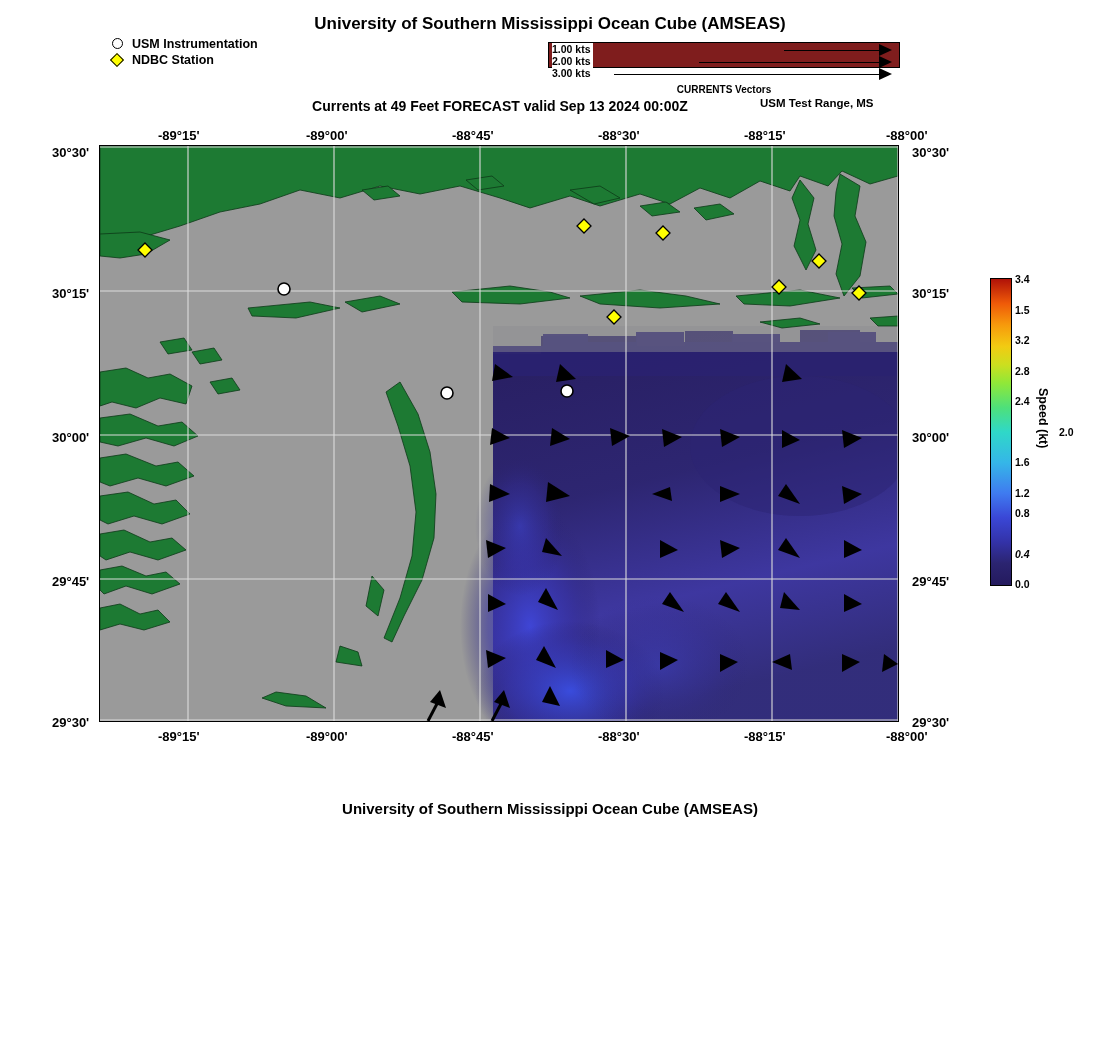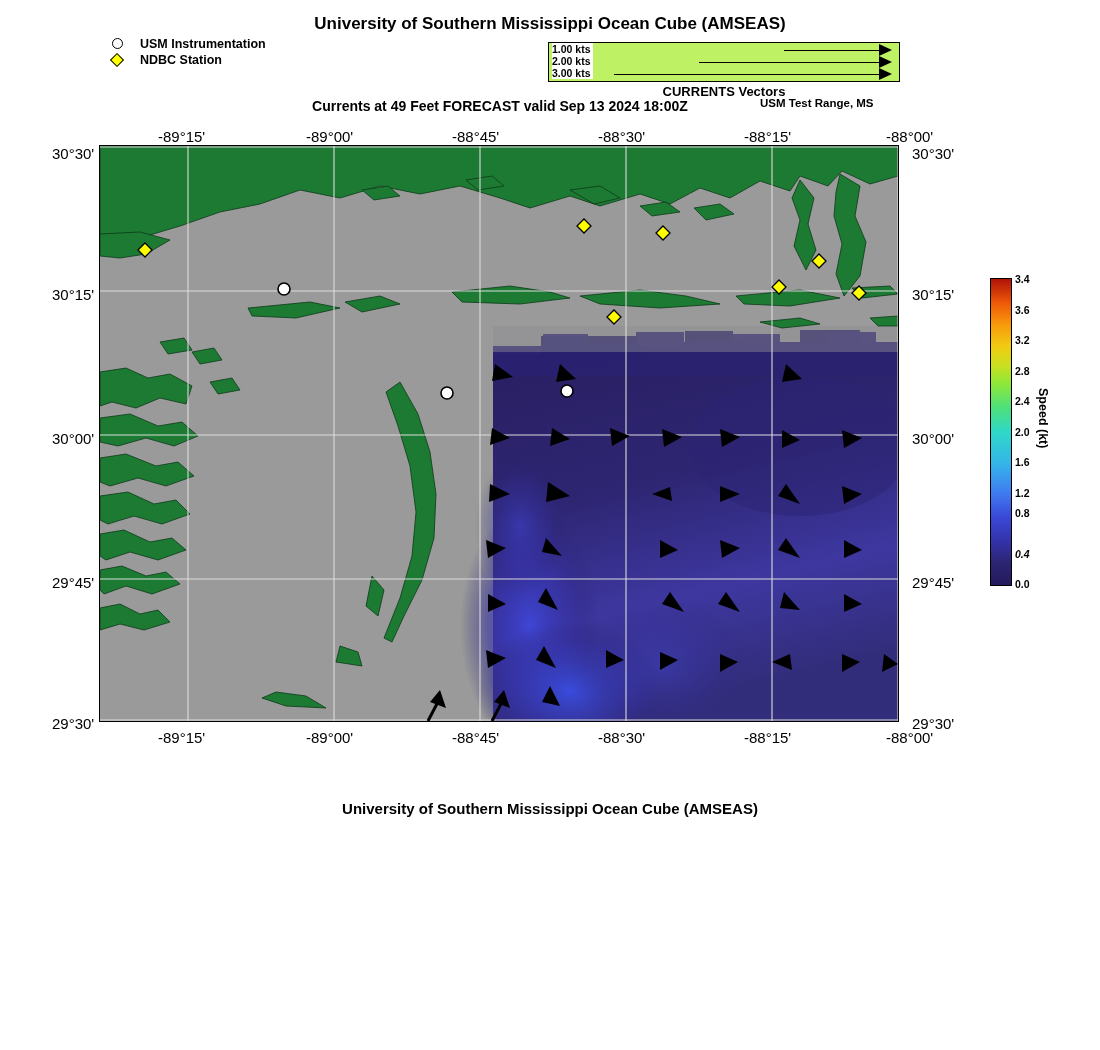--- a/index.html
+++ b/index.html
@@ -52,43 +52,43 @@
   }
   .legend-sym {
     width: 18px;
     display: flex;
     justify-content: center;
     align-items: center;
   }
   .legend-text {
     font-size: 12.5px;
     font-weight: bold;
-    margin-left: 14px;
+    margin-left: 6px;
   }
   .circ-sym {
     width: 11px; height: 11px;
     border-radius: 50%;
     background: #ffffff;
     border: 1.6px solid #000000;
     box-sizing: border-box;
   }
   .diamond-sym {
     width: 10px; height: 10px;
     background: #ffff00;
     border: 1.4px solid #000000;
     box-sizing: border-box;
     transform: rotate(45deg);
   }
 
   
   #vector-key {
     left: 548px; top: 42px;
-    width: 352px; height: 40px;
+    width: 352px; height: 26px;
     border: 1.3px solid #000000;
-    background: #bef264;
+    background: #7f1d1d;
     box-sizing: border-box;
   }
   .vk-row { position: absolute; left: 0; width: 352px; height: 12px; }
   .vk-label {
     position: absolute; left: 3px; top: -1px;
     font-size: 10.5px;
     font-weight: bold;
     background: #ffffff;
     padding-right: 2px;
     z-index: 3;
@@ -105,40 +105,40 @@
     top: 0px;
     width: 0; height: 0;
     border-left: 13px solid #000000;
     border-top: 6px solid transparent;
     border-bottom: 6px solid transparent;
     z-index: 2;
   }
   #vector-key-caption {
     left: 548px; top: 84px; width: 352px;
     text-align: center;
-    font-size: 13px;
+    font-size: 10px;
     font-weight: bold;
   }
 
   
   #map-frame {
     left: 99px; top: 145px;
     width: 800px; height: 577px;
     border: 1.3px solid #000000;
     box-sizing: border-box;
     background: #9a9a9a;
     overflow: hidden;
   }
   #map-canvas { position: absolute; left: 0; top: 0; width: 798px; height: 575px; }
 
   
   .tick-lbl {
     position: absolute;
-    font-size: 15px;
-    font-weight: normal;
+    font-size: 13px;
+    font-weight: bold;
     white-space: nowrap;
   }
 
   
   #colorbar-wrap { left: 990px; top: 278px; }
   #colorbar {
     position: absolute; left: 0; top: 0;
     width: 22px; height: 308px;
     border: 1.1px solid #000000;
     box-sizing: border-box;
@@ -207,21 +207,21 @@
     <span class="vk-arrow" style="left:330px;"></span>
   </div>
   <div class="vk-row" style="top:25px;">
     <span class="vk-label">3.00 kts</span>
     <span class="vk-line" style="left:65px; width:265px;"></span>
     <span class="vk-arrow" style="left:330px;"></span>
   </div>
 </div>
 <div class="abs" id="vector-key-caption">CURRENTS Vectors</div>
 
-<div class="abs" id="subtitle">Currents at 49 Feet FORECAST valid Sep 13 2024 18:00Z</div>
+<div class="abs" id="subtitle">Currents at 49 Feet FORECAST valid Sep 13 2024 00:00Z</div>
 <div class="abs" id="range-label">USM Test Range, MS</div>
 
 <div class="tick-lbl" style="left:158px; top:128px;">-89°15'</div>
 <div class="tick-lbl" style="left:306px; top:128px;">-89°00'</div>
 <div class="tick-lbl" style="left:452px; top:128px;">-88°45'</div>
 <div class="tick-lbl" style="left:598px; top:128px;">-88°30'</div>
 <div class="tick-lbl" style="left:744px; top:128px;">-88°15'</div>
 <div class="tick-lbl" style="left:886px; top:128px;">-88°00'</div>
 
 <div class="tick-lbl" style="left:158px; top:729px;">-89°15'</div>
@@ -436,25 +436,25 @@
       <circle cx="347" cy="247" r="6"></circle>
       <circle cx="467" cy="245" r="6"></circle>
     </g>
 
   </svg>
 </div>
 
 <div class="abs" id="colorbar-wrap">
   <div id="colorbar"></div>
   <div class="cb-tick" style="top:1px;">3.4</div>
-  <div class="cb-tick" style="top:32px;">3.6</div>
+  <div class="cb-tick" style="top:32px;">1.5</div>
   <div class="cb-tick" style="top:62px;">3.2</div>
   <div class="cb-tick" style="top:93px;">2.8</div>
   <div class="cb-tick" style="top:123px;">2.4</div>
-  <div class="cb-tick" style="top:154px;">2.0</div>
+  <div class="cb-tick" style="top:154px;margin-left:44px;">2.0</div>
   <div class="cb-tick" style="top:184px;">1.6</div>
   <div class="cb-tick" style="top:215px;">1.2</div>
   <div class="cb-tick" style="top:235px;">0.8</div>
   <div class="cb-tick" style="top:276px;font-style:italic;">0.4</div>
   <div class="cb-tick" style="top:306px;">0.0</div>
   <div id="colorbar-title">Speed (kt)</div>
 </div>
 
 <div class="abs" id="bottom-title">University of Southern Mississippi Ocean Cube (AMSEAS)</div>
 

